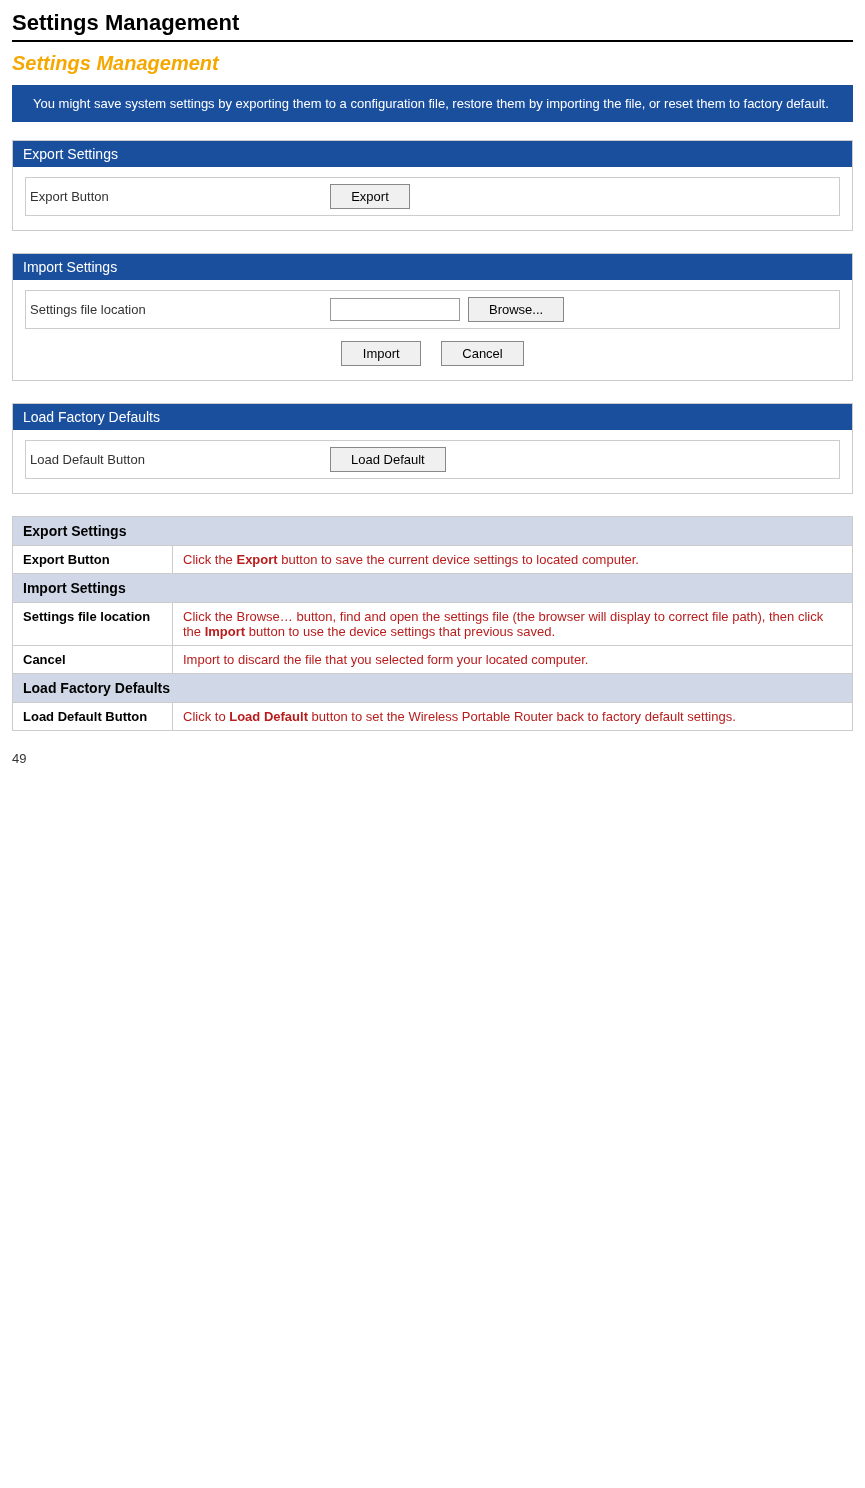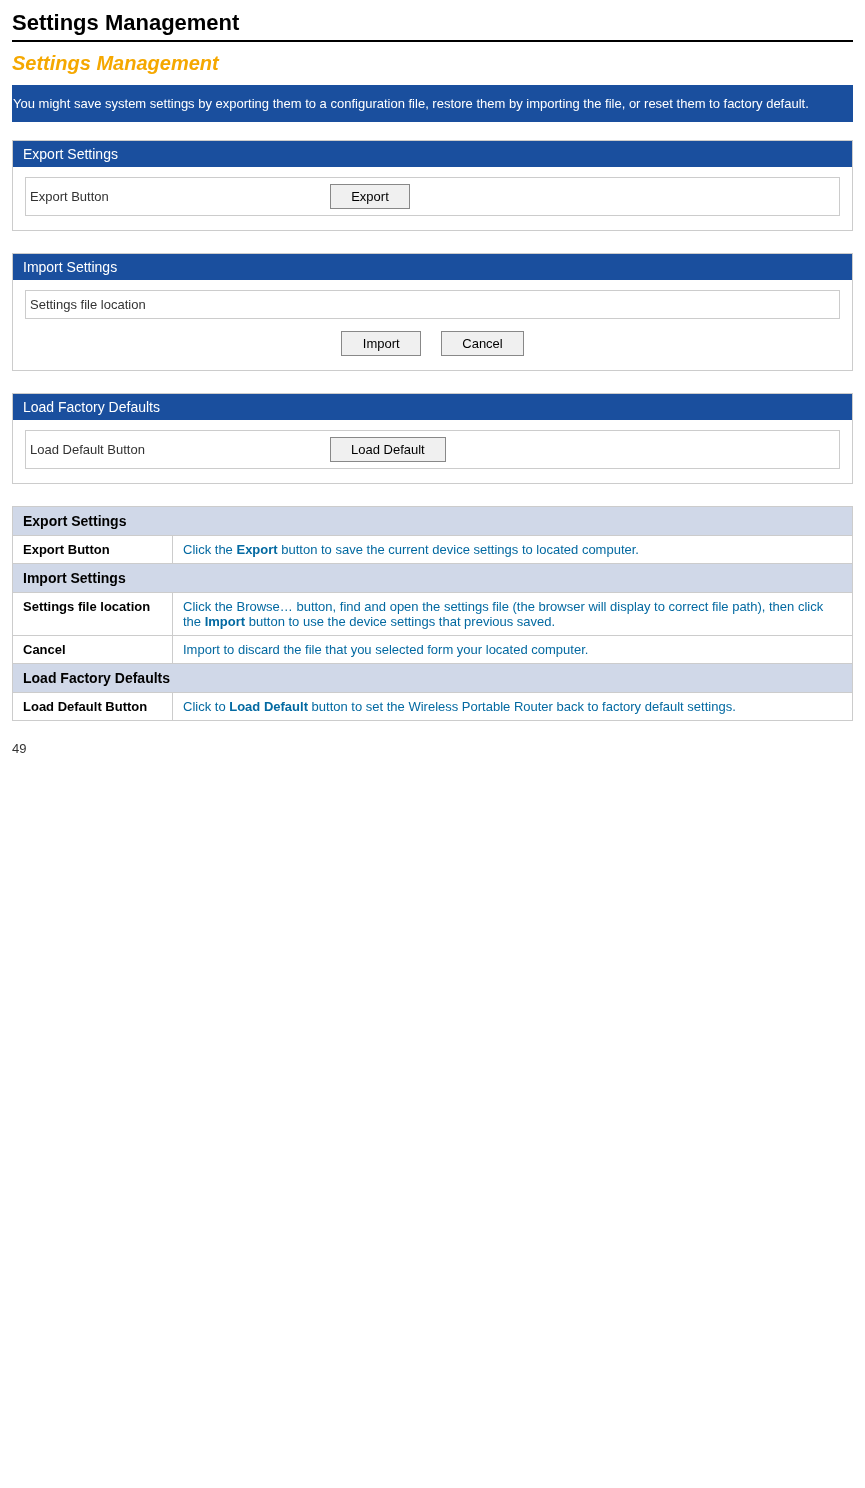--- a/index.html
+++ b/index.html
@@ -30,21 +30,21 @@
       font-size: 20px;
       font-style: italic;
       font-weight: bold;
       margin-bottom: 10px;
     }
 
     
     .info-box {
       background: #1a4f9e;
       color: #fff;
-      padding: 10px 0;
+      padding: 10px 20px;
       font-size: 13px;
       margin-bottom: 18px;
       border: 1px solid #1a4f9e;
     }
 
     
     .settings-panel {
       border: 1px solid #ccc;
       margin-bottom: 22px;
     }
@@ -123,21 +123,21 @@
       font-weight: bold;
       font-size: 14px;
       padding: 6px 10px;
     }
     .desc-table .label-cell {
       width: 160px;
       font-weight: bold;
       white-space: nowrap;
     }
     .desc-table .desc-cell {
-      color: #0369a1;
+      color: #b91c1c;
     }
 
     .page-num {
       text-align: left;
       margin-top: 20px;
       font-size: 13px;
       color: #333;
     }
   </style>
 </head>
@@ -161,20 +161,24 @@
       </div>
     </div>
   </div>
 </div>
 
 <div class="settings-panel">
   <div class="settings-panel-header">Import Settings</div>
   <div class="settings-panel-body">
     <div class="form-row">
       <div class="form-label">Settings file location</div>
+      <div class="form-controls">
+        <input type="text" class="text-input" style="">
+        <button class="btn">Browse...</button>
+      </div>
     </div>
     <div class="btn-row">
       <button class="btn">Import</button>
       <button class="btn">Cancel</button>
     </div>
   </div>
 </div>
 
 <div class="settings-panel">
   <div class="settings-panel-header">Load Factory Defaults</div>

